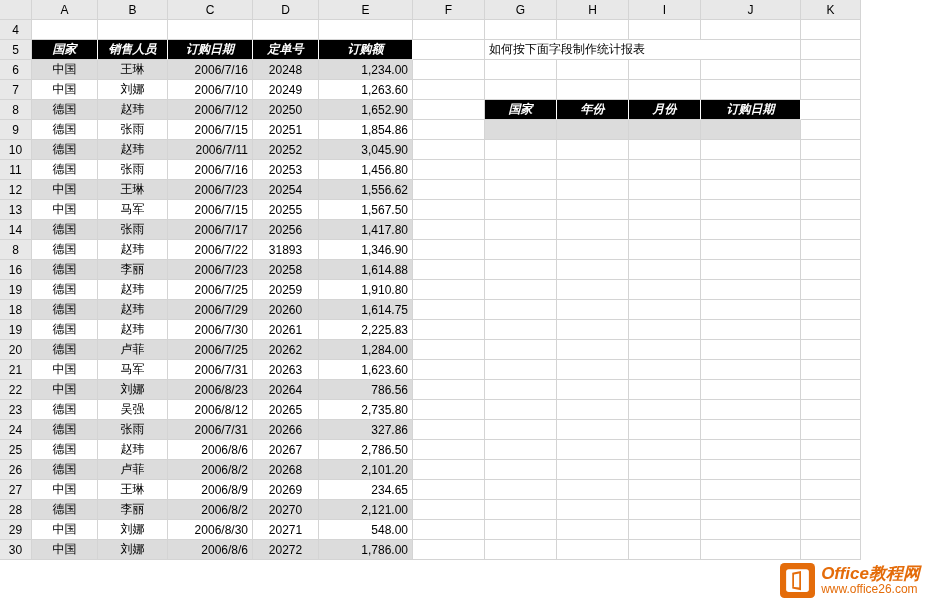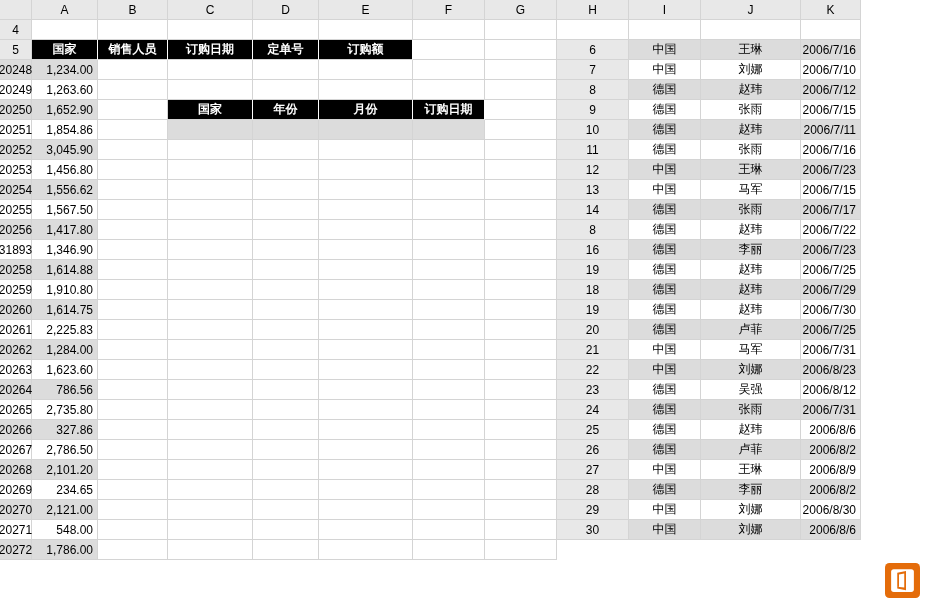--- a/index.html
+++ b/index.html
@@ -51,20 +51,21 @@
       padding: 0 4px;
       font-size: 12px;
       background: #fff;
     }
     .hdr {
       background: #000;
       color: #fff;
       font-weight: bold;
       justify-content: center;
       border-right: 1px solid #fff;
+      font-style: italic;
     }
     .alt { background: #dcdcdc; }
     .band { background: #dcdcdc; }
     .ac { justify-content: center; text-align: center; }
     .ar { justify-content: flex-end; }
     .watermark {
       position: absolute;
       right: 8px;
       bottom: 8px;
       display: flex;
@@ -118,20 +119,21 @@
     <div class="cell"></div>
     <div class="cell"></div>
     <div class="cell"></div>
     <div class="rowhead">5</div>
     <div class="cell hdr">国家</div>
     <div class="cell hdr">销售人员</div>
     <div class="cell hdr">订购日期</div>
     <div class="cell hdr">定单号</div>
     <div class="cell hdr">订购额</div>
     <div class="cell"></div>
+    <div class="cell" style="grid-column: span 4;">如何按下面字段制作统计报表</div>
     <div class="cell"></div>
     <div class="rowhead">6</div>
     <div class="cell ac alt">中国</div>
     <div class="cell ac alt">王琳</div>
     <div class="cell ar alt">2006/7/16</div>
     <div class="cell ac alt">20248</div>
     <div class="cell ar alt">1,234.00</div>
     <div class="cell"></div>
     <div class="cell"></div>
     <div class="cell"></div>
@@ -429,13 +431,17 @@
   </div>
 
 <div class="watermark">
   <div class="wm-icon">
     <svg viewBox="0 0 40 40">
       <rect x="0" y="0" width="40" height="40" rx="5" fill="#e46c0a"></rect>
       <rect x="7" y="7" width="26" height="26" rx="3" fill="#fff"></rect>
       <path d="M14 11 L24 9 L24 31 L14 29 L14 27 L22 28 L22 12 L16 13 L16 27 L14 27 Z" fill="#e46c0a"></path>
     </svg>
   </div>
+  <div class="wm-text">
+    <span class="wm-title">Office教程网</span>
+    <span class="wm-url">www.office26.com</span>
+  </div>
 </div>
 
 </body></html>

